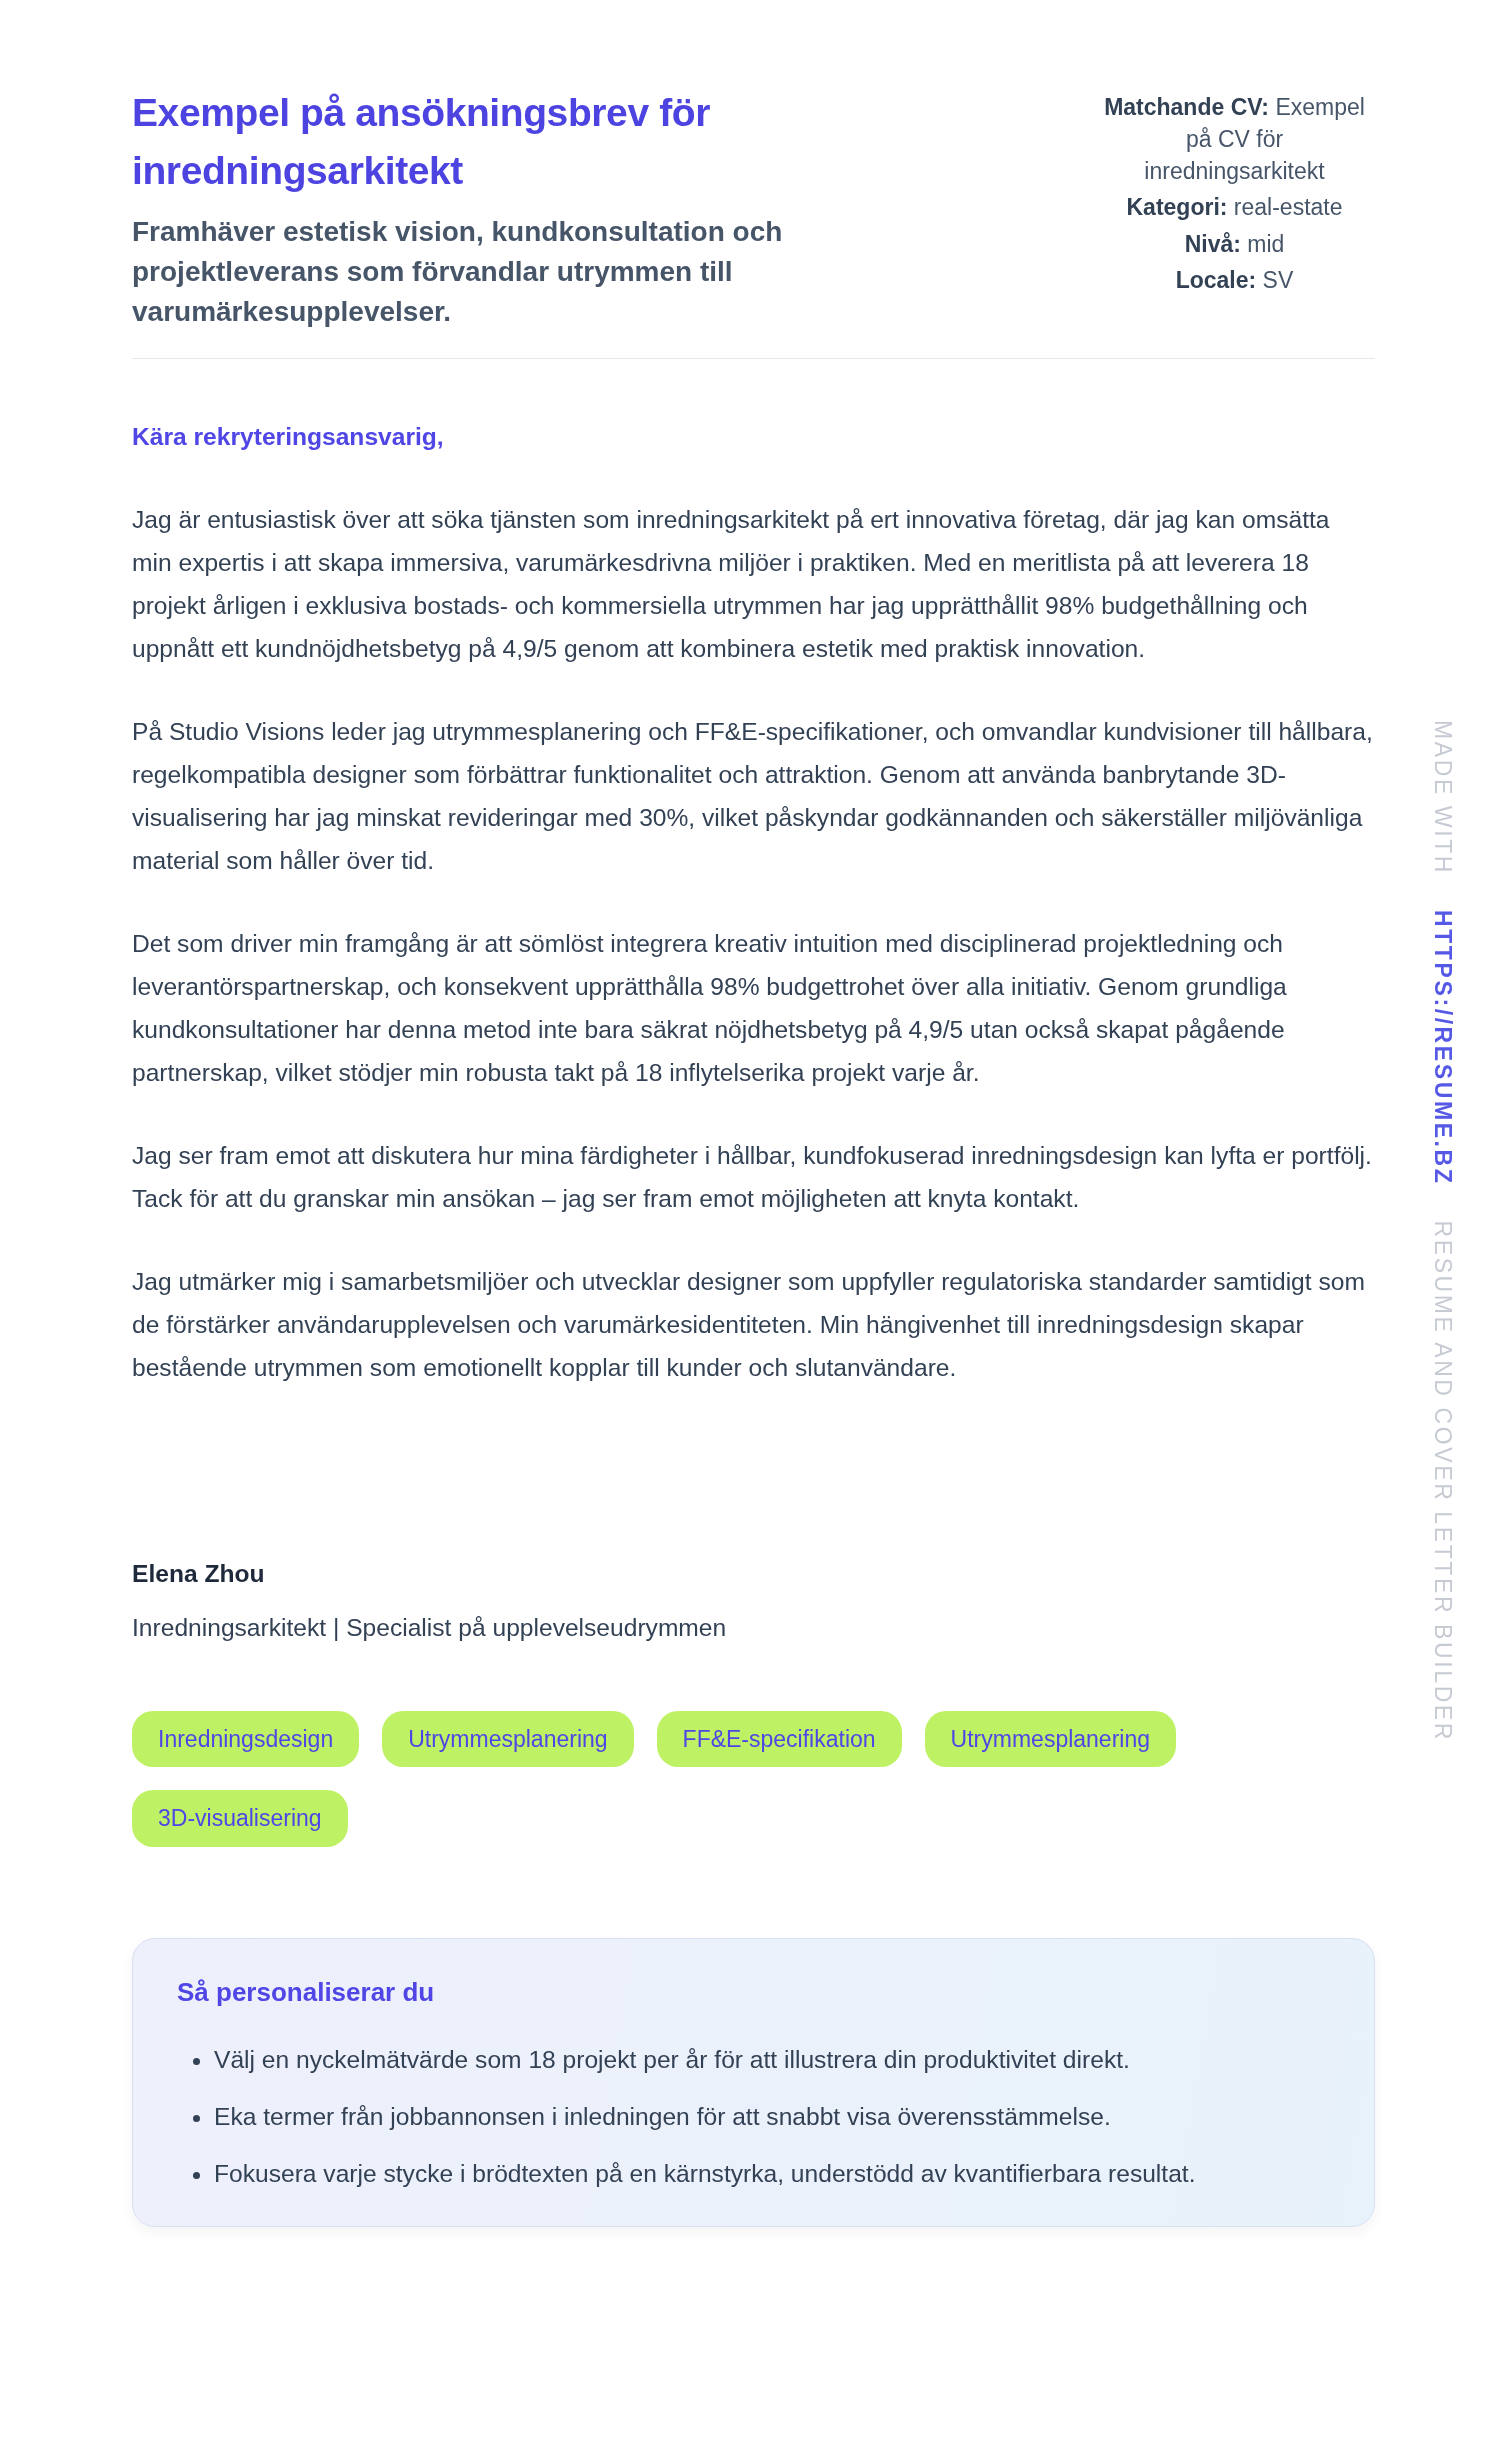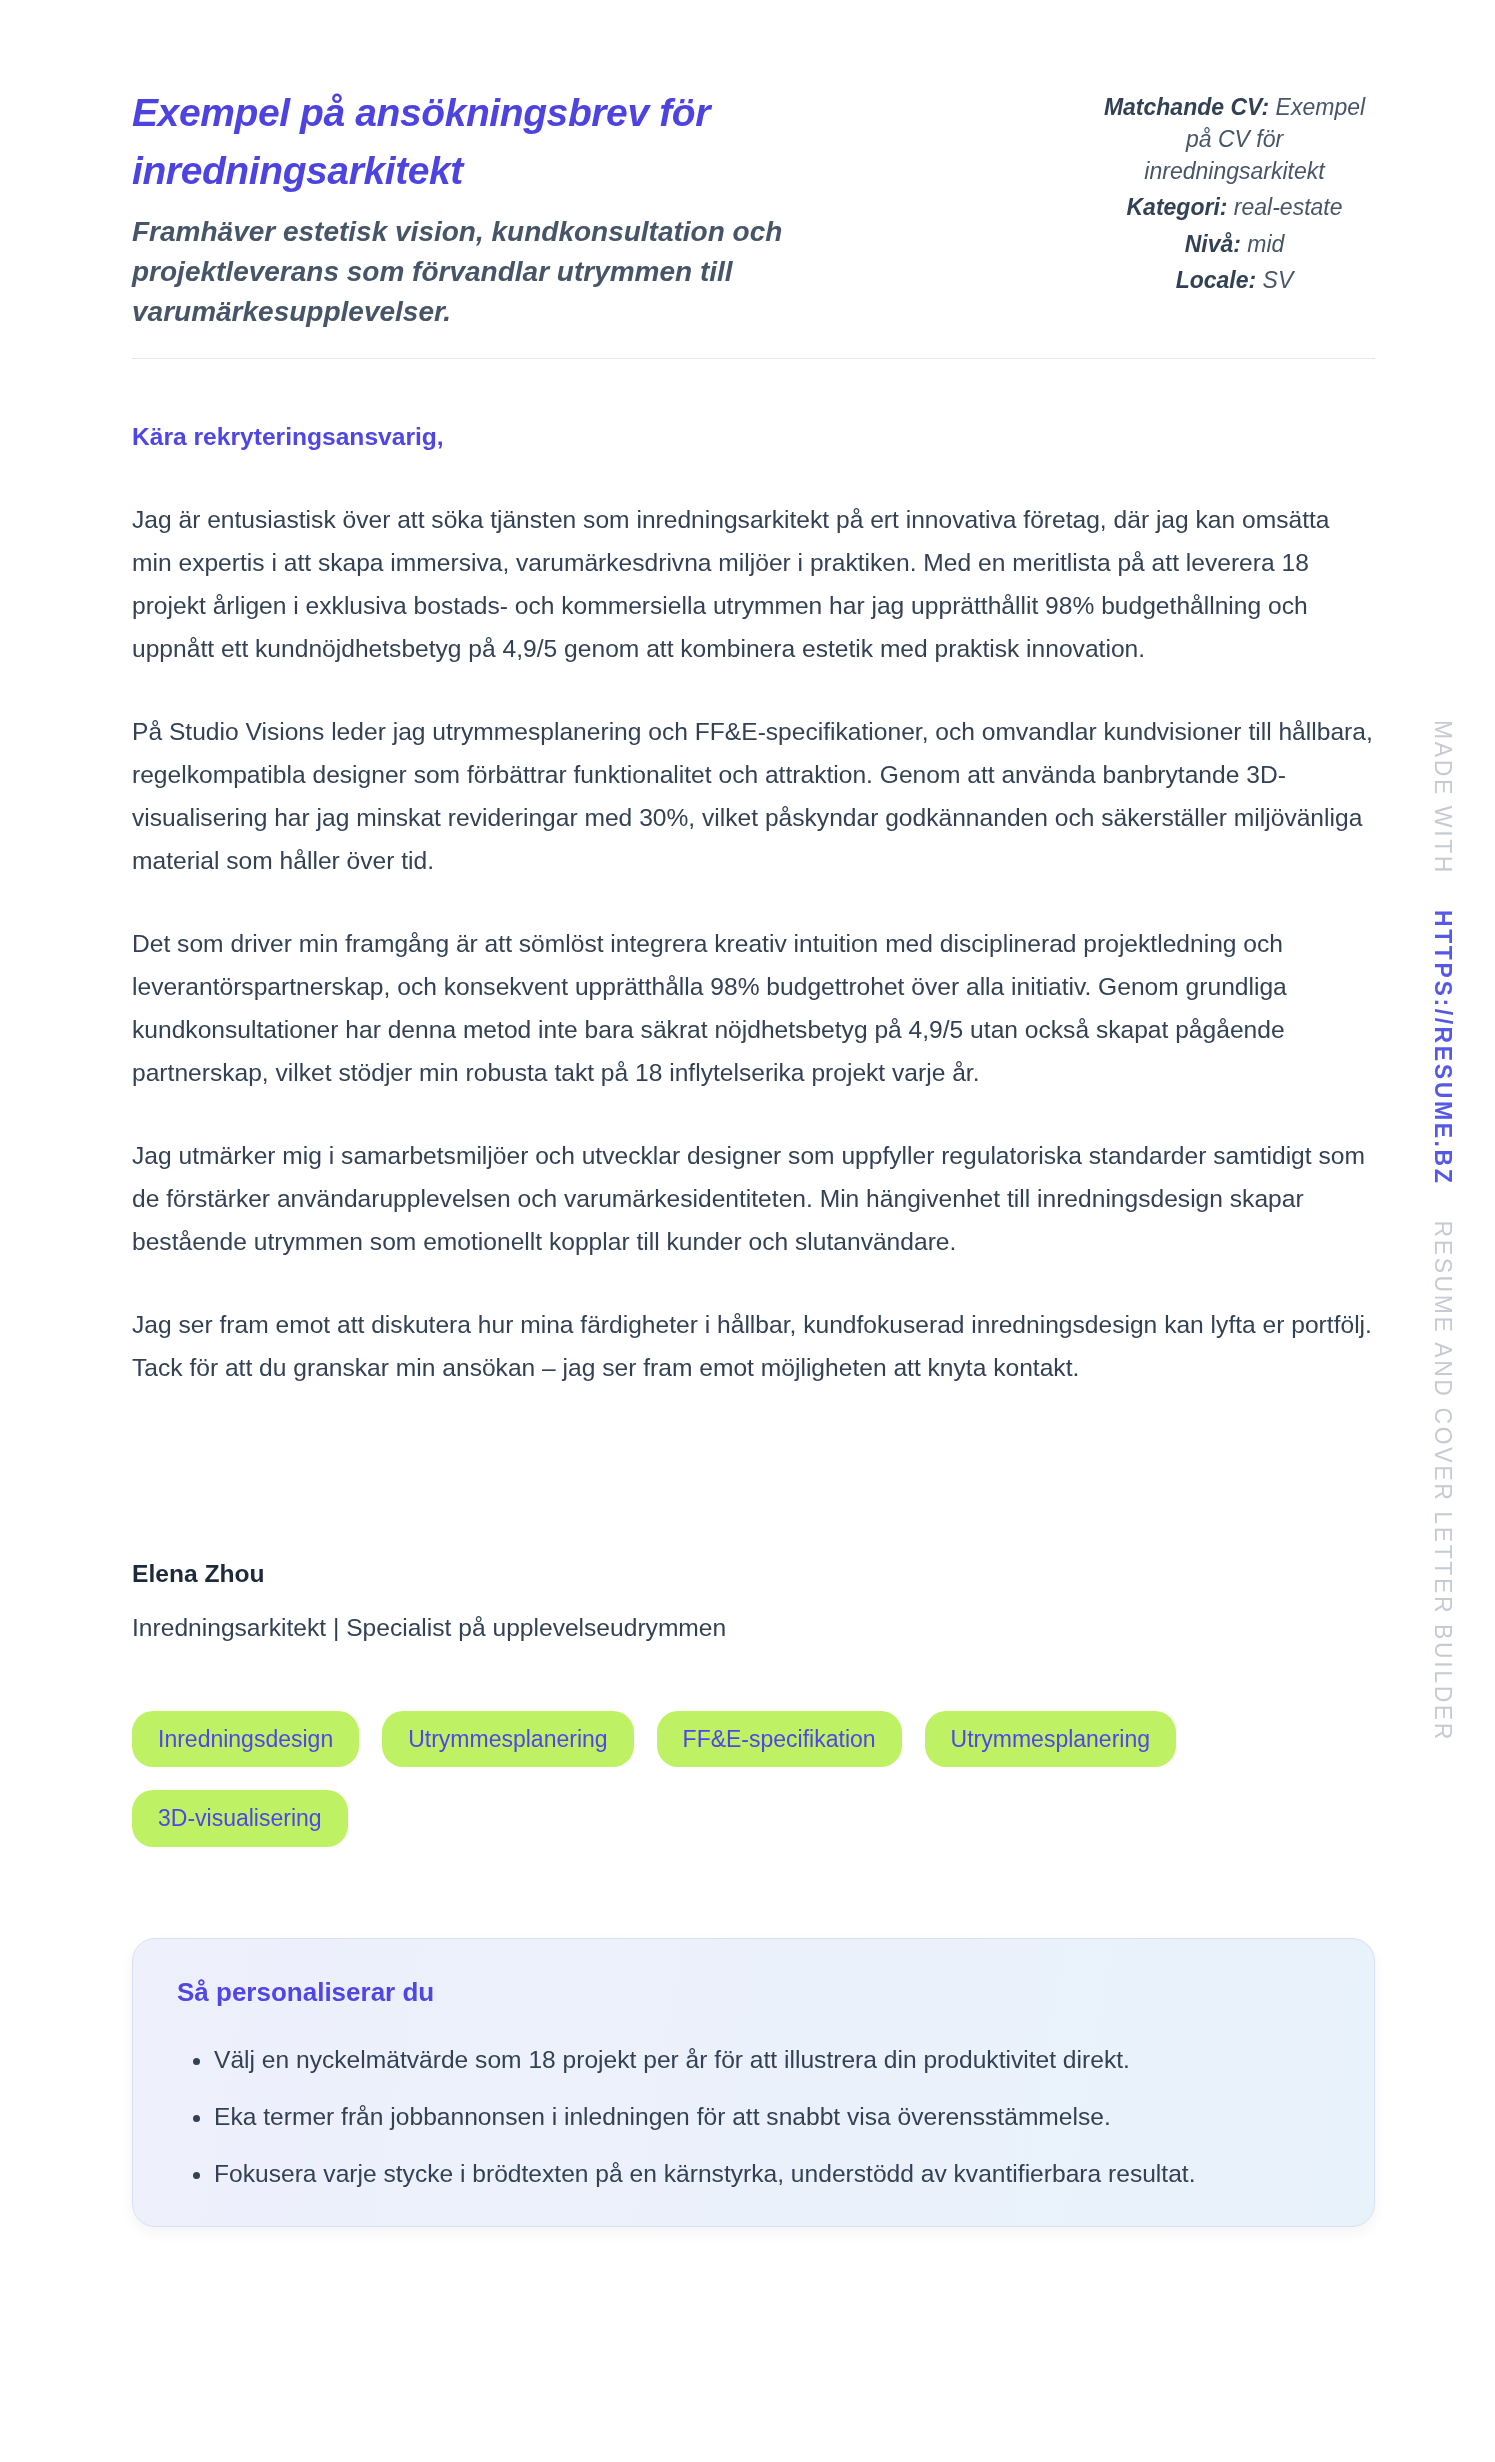--- a/index.html
+++ b/index.html
@@ -8,21 +8,21 @@
     height: 2462px;
     background: #ffffff;
     font-family: "Liberation Sans", "DejaVu Sans", sans-serif;
     color: #334155;
     position: relative;
     overflow: hidden;
   }
   .page { padding: 84px 120px 53px 132px; box-sizing: border-box; }
 
   
-  .header { display: flex; justify-content: space-between; align-items: flex-start; gap: 35px; font-style: italic; }
+  .header { display: flex; justify-content: space-between; align-items: flex-start; gap: 35px; }
   .header-left { max-width: 791px; }
   h1.title {
     margin: 0;
     font-size: 39px;
     line-height: 58px;
     font-weight: 700;
     color: #4c43e0;
     letter-spacing: -0.4px;
   }
   .subtitle {
@@ -123,22 +123,22 @@
     </aside>
   </header>
 
   <hr class="divider">
 
   <main class="letter">
     <p class="greeting">Kära rekryteringsansvarig,</p>
     <p class="para">Jag är entusiastisk över att söka tjänsten som inredningsarkitekt på ert innovativa företag, där jag kan omsätta min expertis i att skapa immersiva, varumärkesdrivna miljöer i praktiken. Med en meritlista på att leverera 18 projekt årligen i exklusiva bostads- och kommersiella utrymmen har jag upprätthållit 98% budgethållning och uppnått ett kundnöjdhetsbetyg på 4,9/5 genom att kombinera estetik med praktisk innovation.</p>
     <p class="para">På Studio Visions leder jag utrymmesplanering och FF&amp;E-specifikationer, och omvandlar kundvisioner till hållbara, regelkompatibla designer som förbättrar funktionalitet och attraktion. Genom att använda banbrytande 3D-visualisering har jag minskat revideringar med 30%, vilket påskyndar godkännanden och säkerställer miljövänliga material som håller över tid.</p>
     <p class="para">Det som driver min framgång är att sömlöst integrera kreativ intuition med disciplinerad projektledning och leverantörspartnerskap, och konsekvent upprätthålla 98% budgettrohet över alla initiativ. Genom grundliga kundkonsultationer har denna metod inte bara säkrat nöjdhetsbetyg på 4,9/5 utan också skapat pågående partnerskap, vilket stödjer min robusta takt på 18 inflytelserika projekt varje år.</p>
+    <p class="para">Jag ser fram emot att diskutera hur mina färdigheter i hållbar, kundfokuserad inredningsdesign kan lyfta er portfölj. Tack för att du granskar min ansökan – jag ser fram emot möjligheten att knyta kontakt.</p>
     <p class="para">Jag utmärker mig i samarbetsmiljöer och utvecklar designer som uppfyller regulatoriska standarder samtidigt som de förstärker användarupplevelsen och varumärkesidentiteten. Min hängivenhet till inredningsdesign skapar bestående utrymmen som emotionellt kopplar till kunder och slutanvändare.</p>
-    <p class="para">Jag ser fram emot att diskutera hur mina färdigheter i hållbar, kundfokuserad inredningsdesign kan lyfta er portfölj. Tack för att du granskar min ansökan – jag ser fram emot möjligheten att knyta kontakt.</p>
     <div class="signature">
       <p class="sig-name">Elena Zhou</p>
       <p class="sig-role">Inredningsarkitekt | Specialist på upplevelseudrymmen</p>
     </div>
   </main>
 
   <div class="tags">
     <span class="tag">Inredningsdesign</span>
     <span class="tag">Utrymmesplanering</span>
     <span class="tag">FF&amp;E-specifikation</span>

